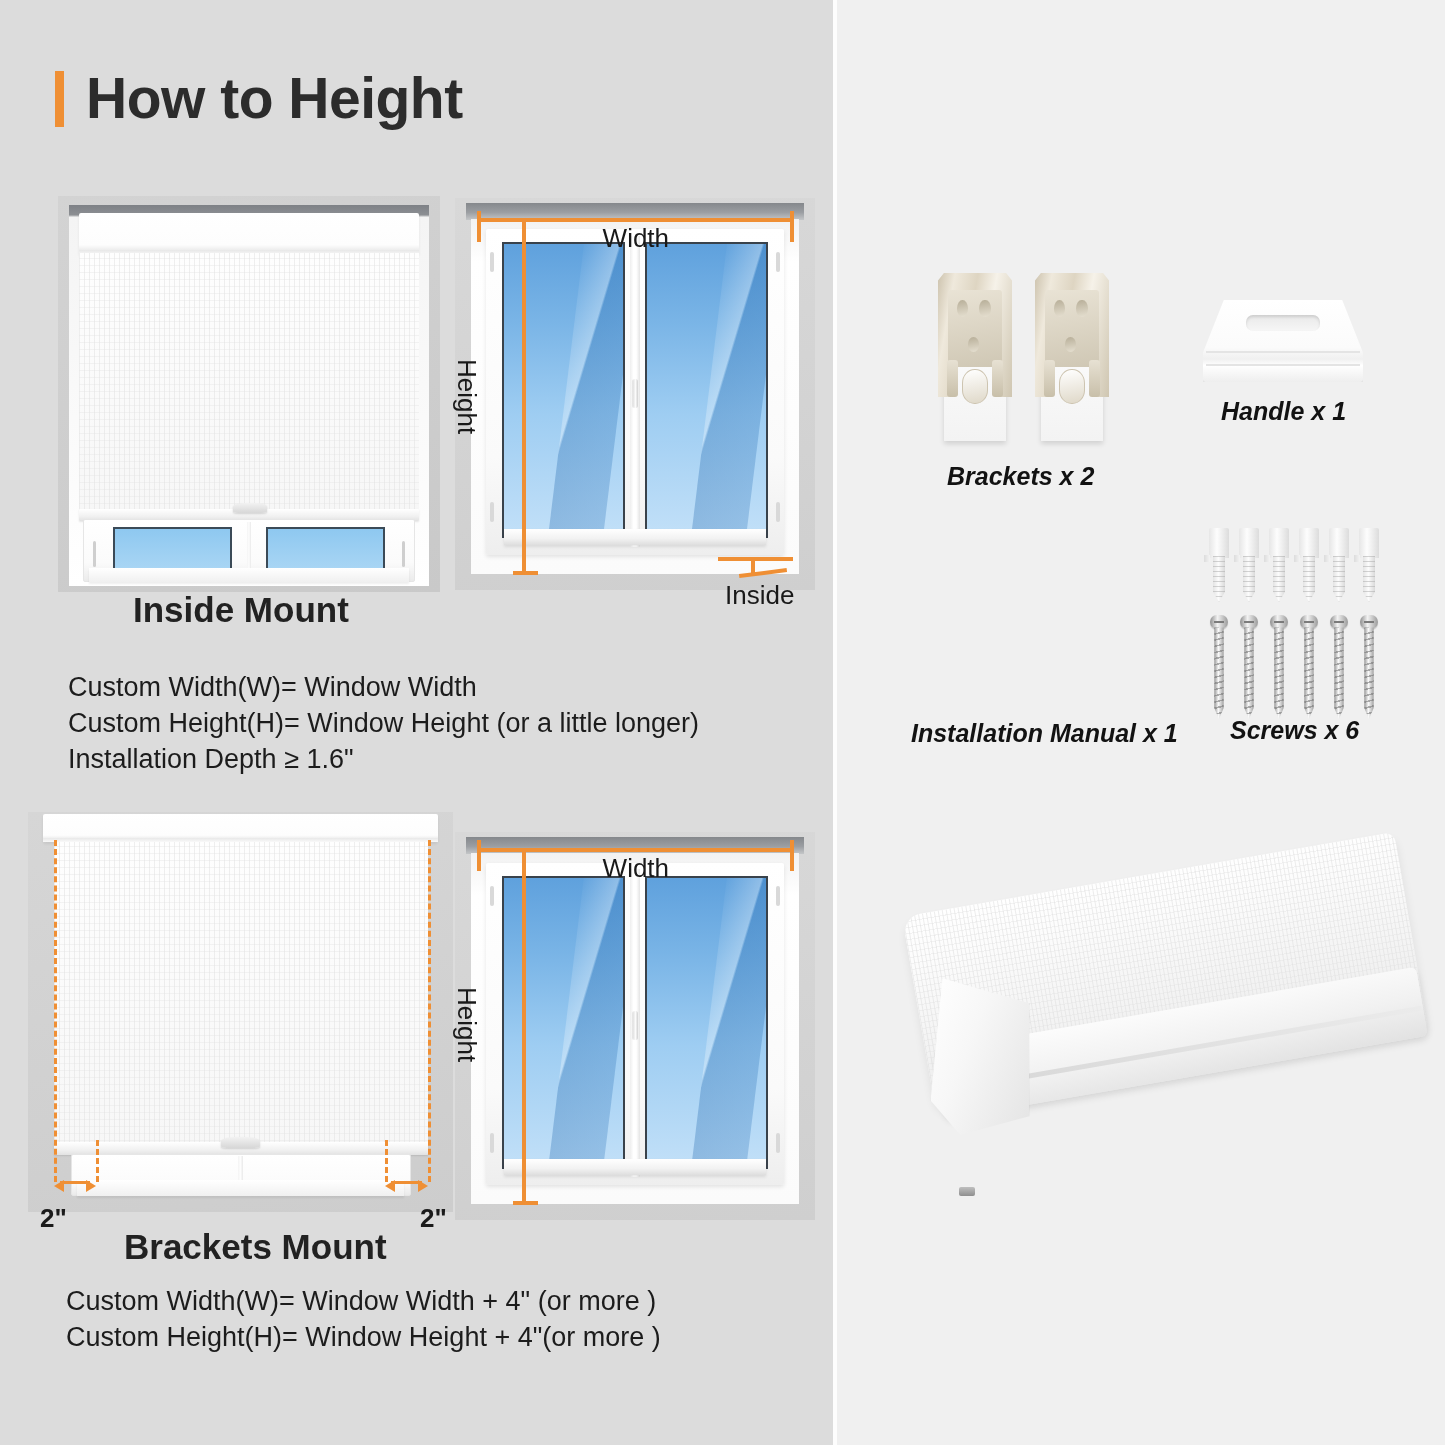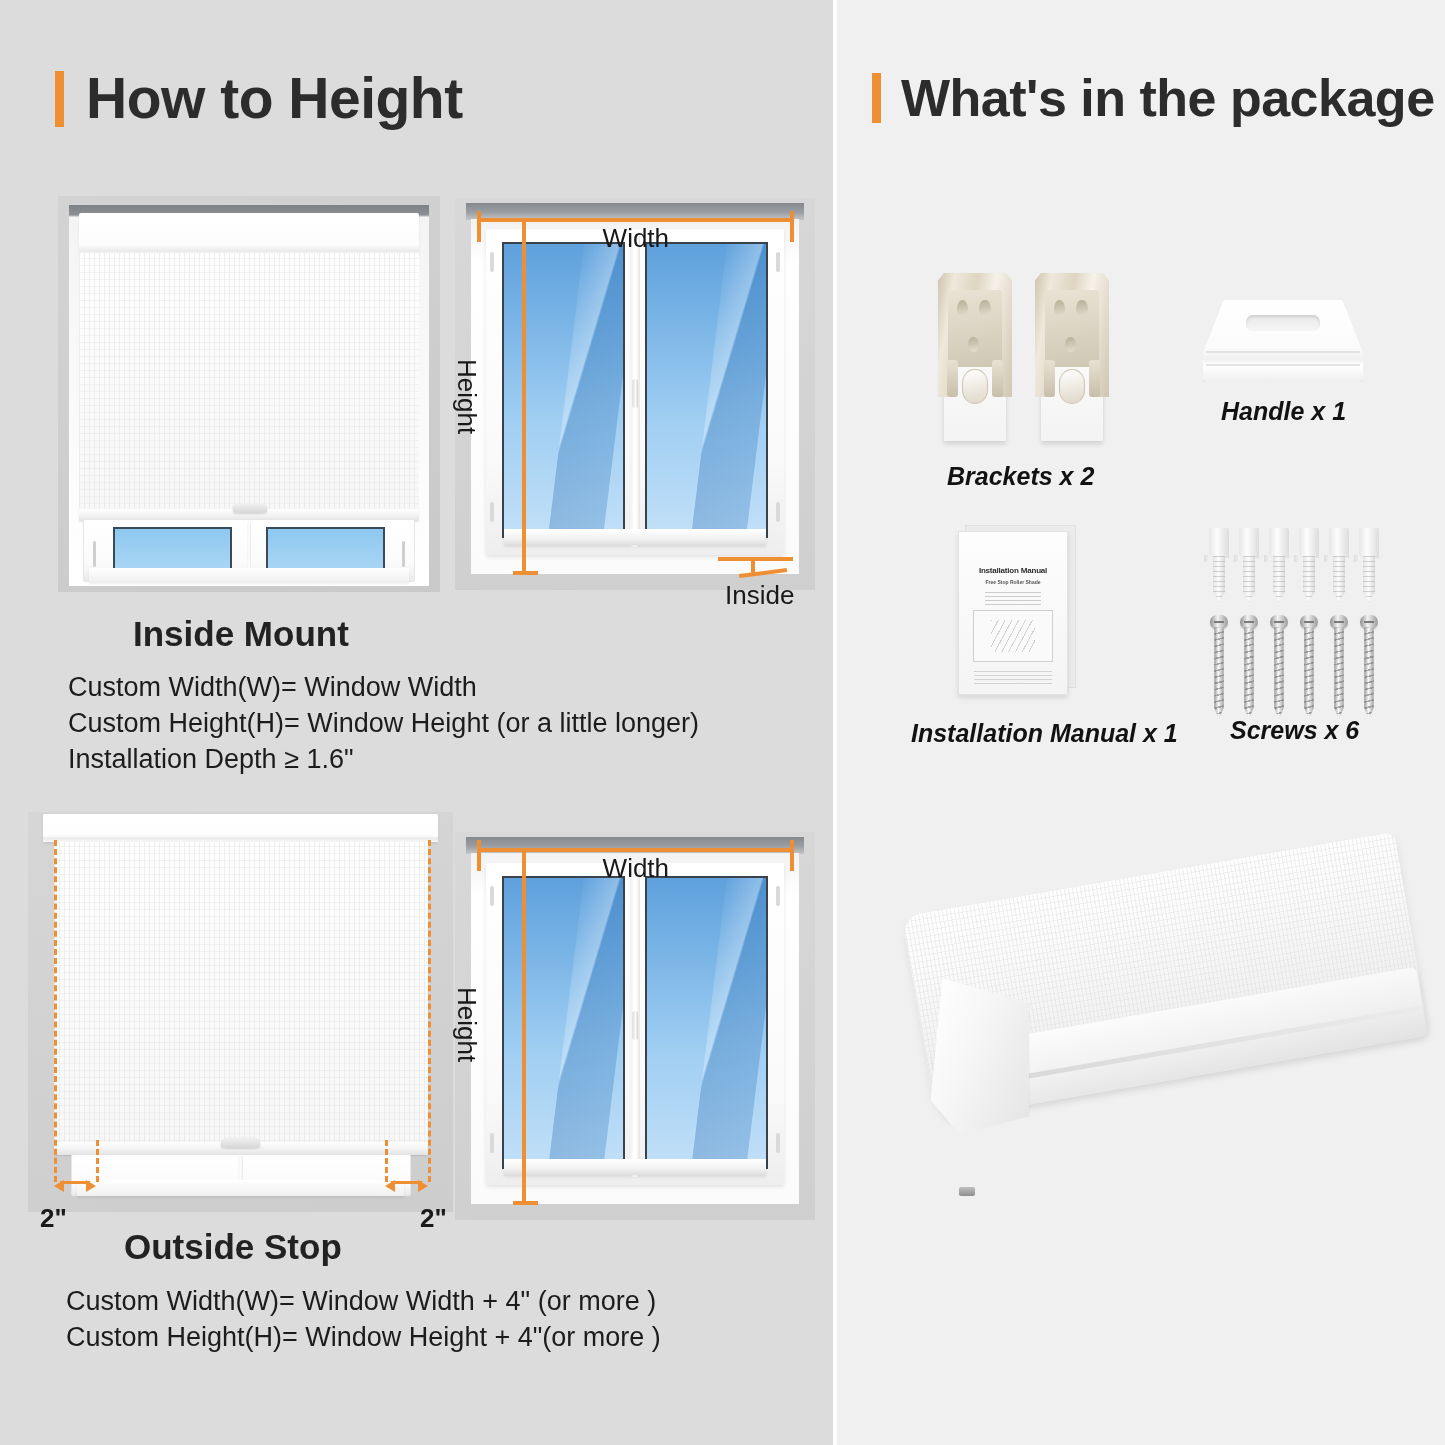--- a/index.html
+++ b/index.html
@@ -389,21 +389,21 @@
     <div class="dimlabel vert" style="left:7.5%; top:41%;">Height</div>
 
     <div class="depth-wedge" style="left:73%; top:91.5%; width:21%; height:18px;">
       <i style="left:0; top:0; width:100%; height:4px;"></i>
       <i style="left:44%; top:0; width:4px; height:100%;"></i>
       <i style="left:28%; top:14px; width:64%; height:4px; transform:rotate(-7deg);"></i>
     </div>
     <div class="dimlabel" style="left:75%; top:97.5%;">Inside</div>
   </div>
 
-  <div class="mount-title" style="left:133px; top:614px;">Inside Mount</div>
+  <div class="mount-title" style="left:133px; top:590px;">Inside Mount</div>
   <div class="spec-line" style="left:68px; top:672px;text-align:right;">Custom Width(W)= Window Width</div>
   <div class="spec-line" style="left:68px; top:708px;">Custom Height(H)= Window Height (or a little longer)</div>
   <div class="spec-line" style="left:68px; top:744px;">Installation Depth ≥ 1.6"</div>
 
   <div class="shadewin" style="left:28px; top:812px; width:425px; height:400px;">
     <div class="sw-outer" style="background:linear-gradient(170deg,#d6d6d6,#cdcdcd);"></div>
     <div class="sw-head" style="left:3.5%; right:3.5%; top:0.5%; height:7.0%;"></div>
     <div class="sw-fabric" style="left:6.0%; right:6.0%; top:7.5%; bottom:16.0%;"></div>
     <div class="sw-rail" style="left:6.0%; right:6.0%; top:82.5%; height:3.2%;"></div>
     <div class="sw-pull" style="left:45.5%; top:81.2%; width:9%; height:2.8%;"></div>
@@ -450,30 +450,26 @@
     <div class="mg-cap-h" style="left:6%; top:2.0%; height:8%;"></div>
     <div class="mg-cap-h" style="left:93.0%; top:2.0%; height:8%;"></div>
     <div class="dimlabel" style="left:41%; top:5.5%;">Width</div>
 
     <div class="mg mg-v" style="left:18.5%; top:4.0%; height:92%;"></div>
     <div class="mg-cap-v" style="left:16.0%; top:4.0%; width:7%;"></div>
     <div class="mg-cap-v" style="left:16.0%; top:95.0%; width:7%;"></div>
     <div class="dimlabel vert" style="left:7.5%; top:40%;">Height</div>
   </div>
 
-  <div class="mount-title" style="left:124px; top:1227px;">Outside Stop</div>
+  <div class="mount-title" style="left:124px; top:1227px;">Brackets Mount</div>
   <div class="spec-line" style="left:66px; top:1286px;">Custom Width(W)= Window Width + 4" (or more )</div>
   <div class="spec-line" style="left:66px; top:1322px;">Custom Height(H)= Window Height + 4"(or more )</div>
 
   <div class="panel-right"></div>
 
-  <div class="heading" id="head-package">
-    <span class="accent-bar"></span>
-    <span class="heading-text">What's in the package</span>
-  </div>
 
   <div class="bracket" style="left:938px; top:273px;">
     <div class="br-base"></div>
     <div class="br-metal"></div>
     <div class="br-inner"></div>
     <div class="br-hole" style="left:26%; top:16%; width:15%; height:10%;"></div>
     <div class="br-hole" style="left:56%; top:16%; width:15%; height:10%;"></div>
     <div class="br-hole" style="left:40%; top:38%; width:16%; height:9%;"></div>
     <div class="br-slot" style="left:12%; top:52%; height:22%;"></div>
     <div class="br-slot" style="right:12%; top:52%; height:22%;"></div>
@@ -493,30 +489,20 @@
   <div class="pkg-label" style="left:947px; top:462px;">Brackets x 2</div>
 
   <div class="handle" style="left:1203px; top:300px;">
     <div class="hd-body"></div>
     <div class="hd-slot"></div>
     <div class="hd-ridge" style="top:62%;"></div>
     <div class="hd-ridge" style="top:78%;"></div>
   </div>
   <div class="pkg-label" style="left:1221px; top:397px;">Handle x 1</div>
 
-  <div class="manual" style="left:958px; top:525px;">
-    <div class="mn-back"></div>
-    <div class="mn-front">
-      <div class="mn-title">Installation Manual</div>
-      <div class="mn-sub">Free Stop Roller Shade</div>
-      <div class="mn-scribble"></div>
-      <div class="mn-box"></div>
-      <div class="mn-foot"></div>
-    </div>
-  </div>
   <div class="pkg-label" style="left:911px; top:719px;">Installation Manual x 1</div>
 
   <div class="anchor" style="left:1209px; top:528px;">
     <div class="an-head"></div>
     <div class="an-wing" style="left:-24%;"></div>
     <div class="an-body"></div>
   </div>
   <div class="anchor" style="left:1239px; top:528px;">
     <div class="an-head"></div>
     <div class="an-wing" style="left:-24%;"></div>

